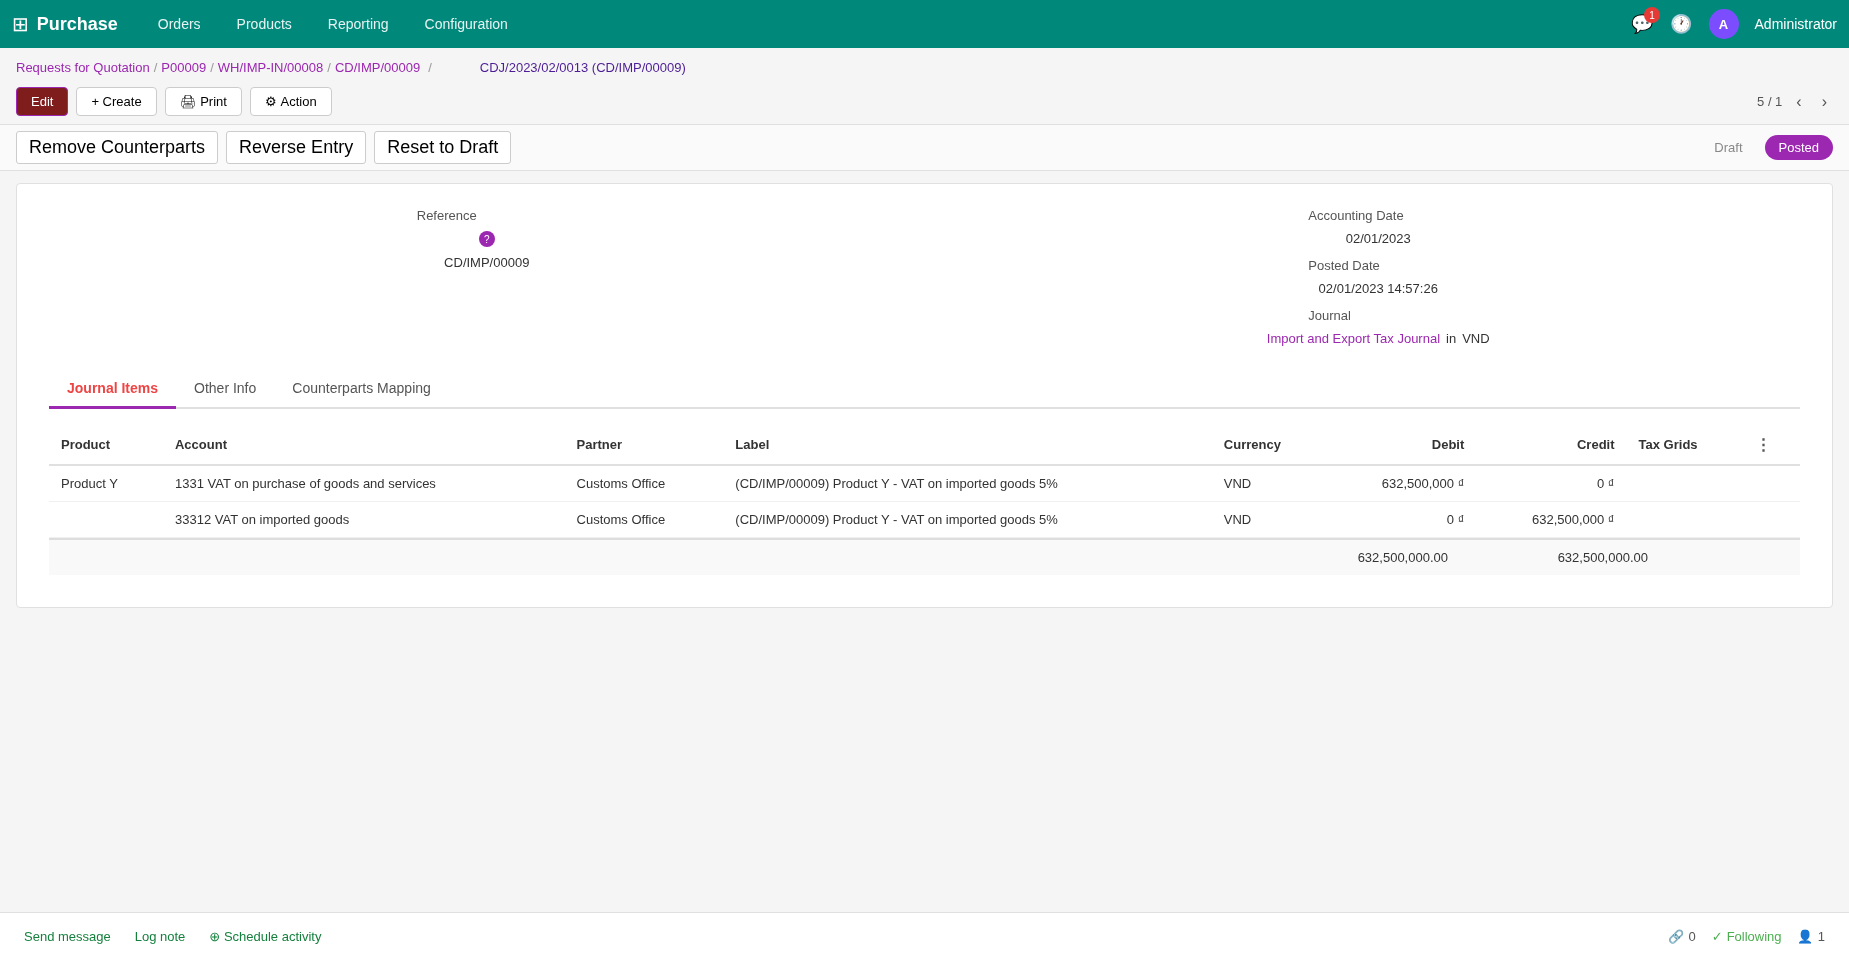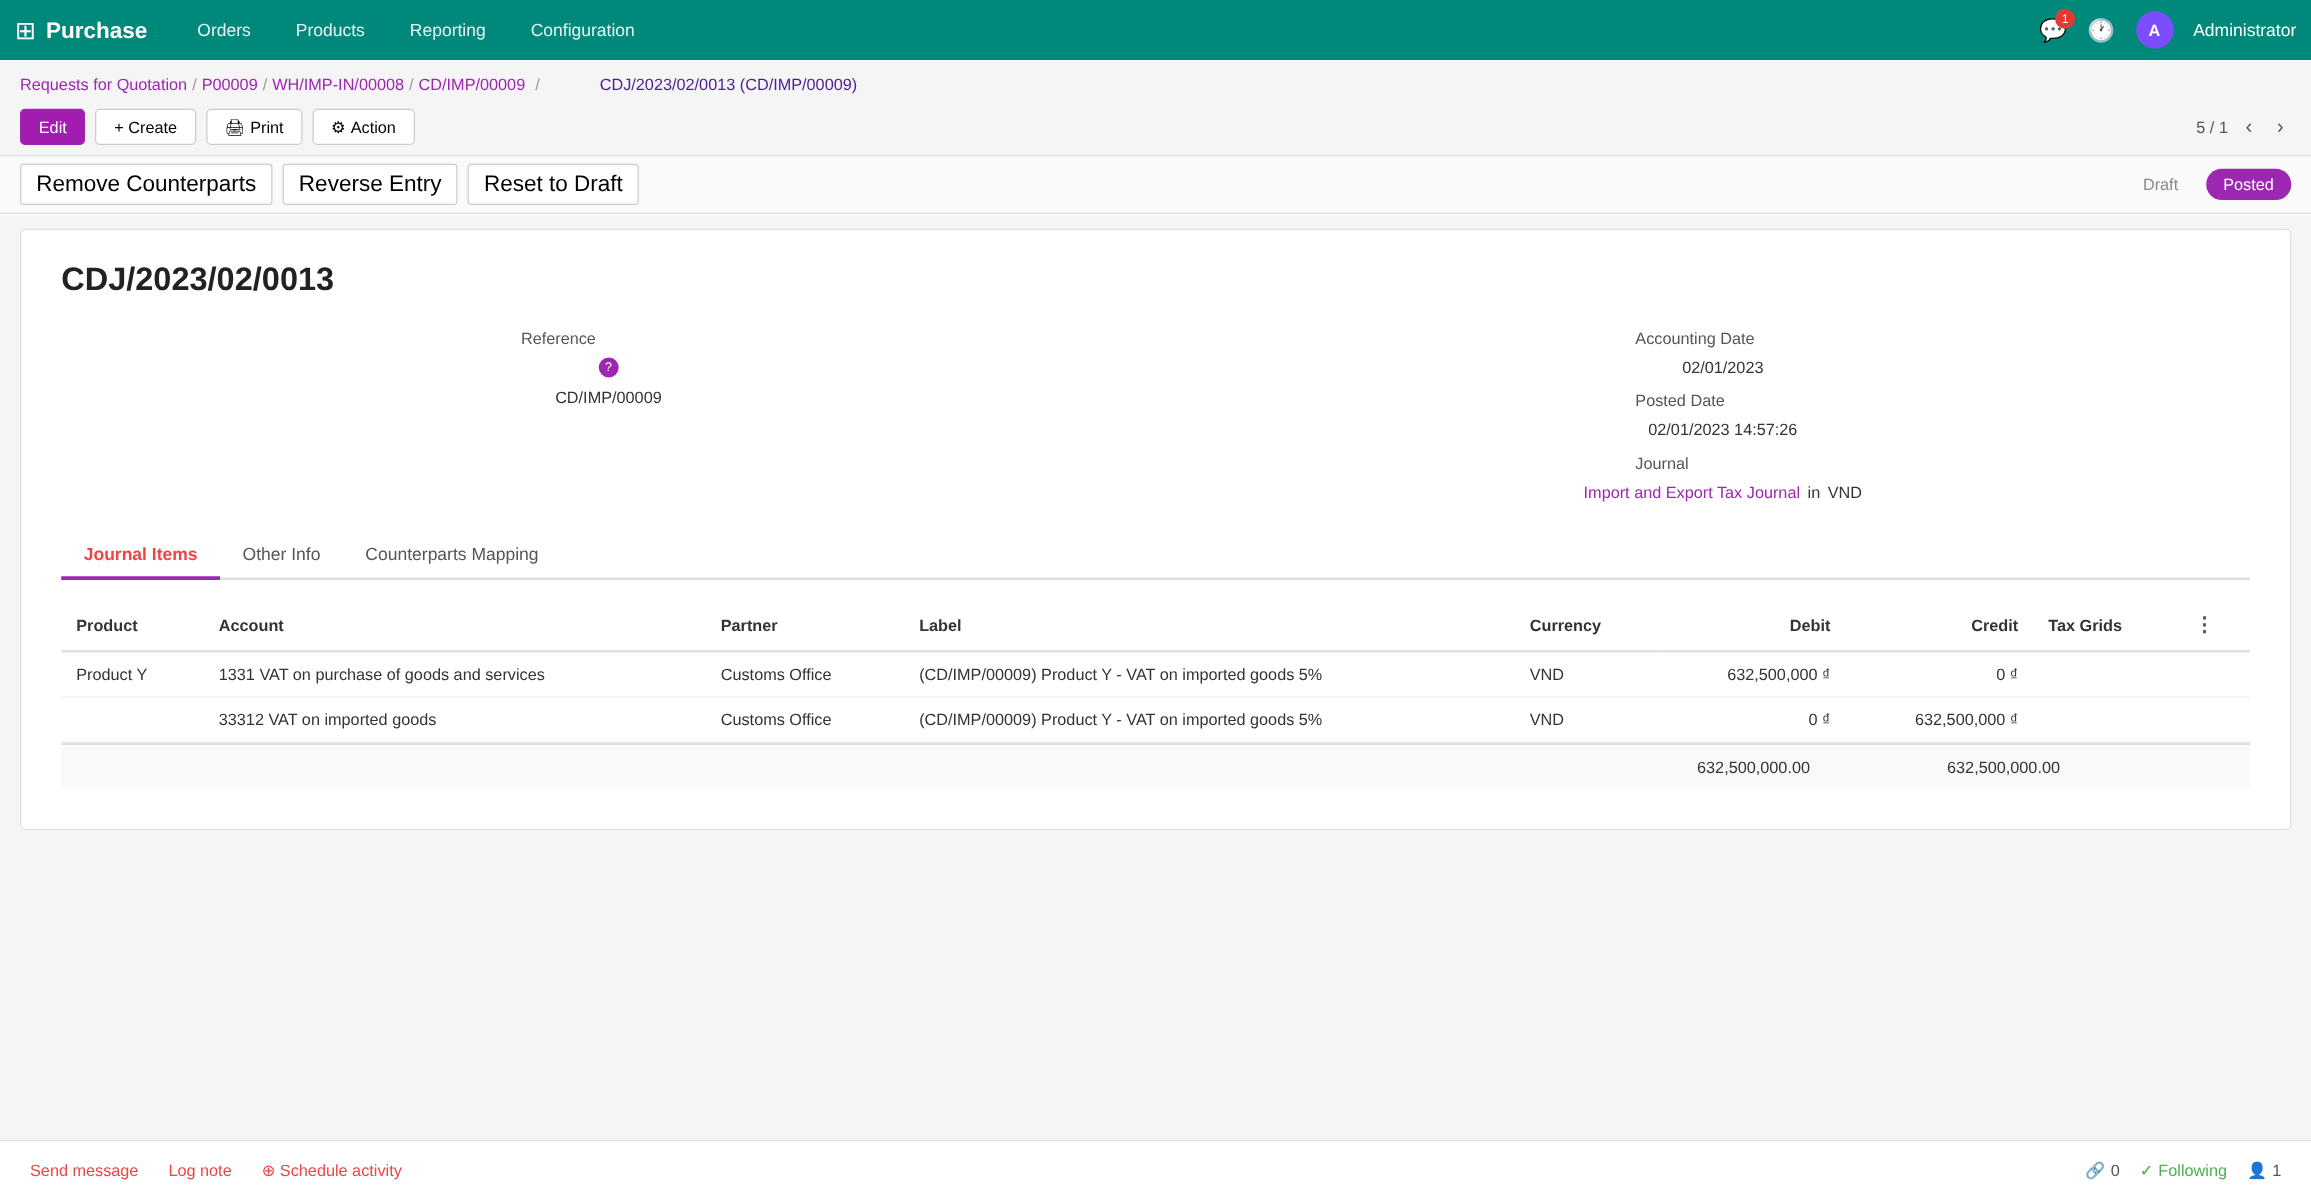--- a/index.html
+++ b/index.html
@@ -52,21 +52,21 @@
     .toolbar {
       padding: 8px 16px;
       display: flex; align-items: center; gap: 8px;
     }
     .btn {
       padding: 6px 14px; border: 1px solid #ccc; border-radius: 4px;
       cursor: pointer; font-size: 13px; background: #fff;
       display: flex; align-items: center; gap: 4px;
     }
     .btn-primary {
-      background: #a21caf; color: #fff; border-color: #9c27b0;
+      background: #7f1d1d; color: #fff; border-color: #9c27b0;
     }
     .btn-spacer { flex: 1; }
     .pagination {
       display: flex; align-items: center; gap: 8px; font-size: 13px; color: #555;
     }
     .pag-btn { cursor: pointer; color: #555; font-size: 16px; padding: 2px 6px; }
 
     
     .actionbar {
       padding: 6px 16px;
@@ -136,21 +136,21 @@
     tbody td.right { text-align: right; }
     .total-val { font-size: 13px; color: #333; min-width: 120px; text-align: right; }
 
     
     .footer {
       background: #fff; border-top: 1px solid #e0e0e0;
       padding: 10px 24px;
       display: flex; align-items: center; gap: 24px;
       position: fixed; bottom: 0; left: 0; right: 0; height: 48px;
     }
-    .footer-action { color: #ef4444; font-size: 13px; cursor: pointer; }
+    .footer-action { color: #15803d; font-size: 13px; cursor: pointer; }
     .footer-spacer { flex: 1; }
     .footer-meta { display: flex; align-items: center; gap: 16px; color: #555; font-size: 13px; }
     .footer-meta-item { display: flex; align-items: center; gap: 4px; cursor: pointer; }
     .following-btn {
       color: #4caf50; display: flex; align-items: center; gap: 4px; cursor: pointer; font-size: 13px;
     }
 
     
     .table-totals {
       background: #f9f9f9;
@@ -220,21 +220,20 @@
   <div class="actionbar-spacer"></div>
   <div class="status-trail">
     <span class="status-item">Draft</span>
     <span class="status-item active">Posted</span>
   </div>
 </div>
 
 <div class="main-content" style="padding-bottom: 60px;">
   <div class="record-card">
 
-    <div class="record-title">CDJ/2023/02/0013</div>
 
     <div class="form-row">
       <div class="form-left">
         <div class="field-row">
           <span class="field-label">Reference</span>
           <span class="help-icon">?</span>
           <span class="field-value">CD/IMP/00009</span>
         </div>
       </div>
       <div class="form-right">

